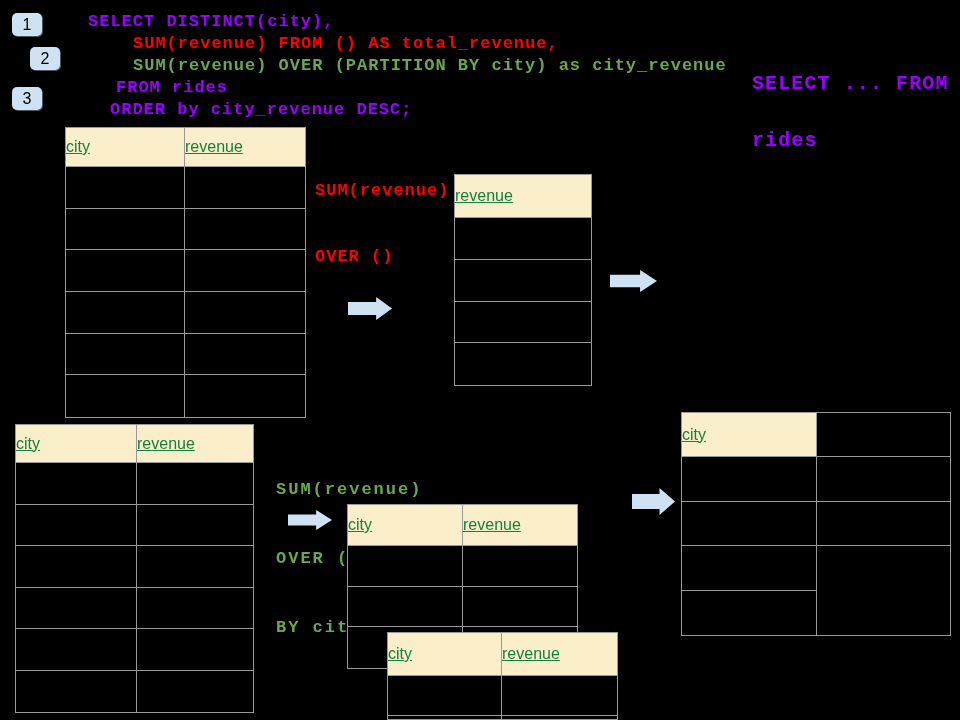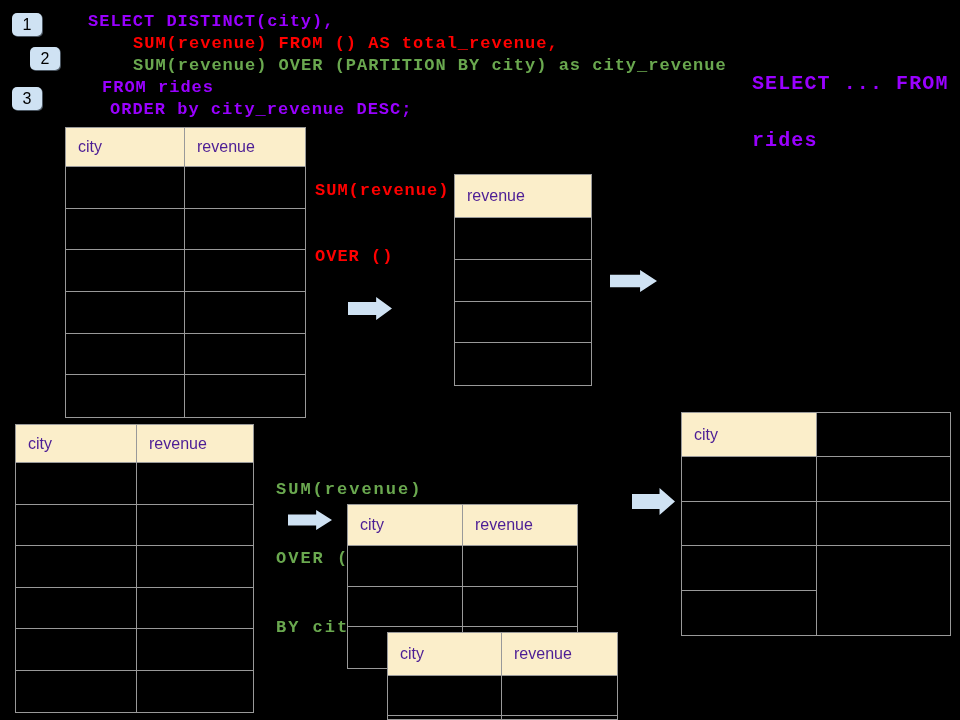--- a/index.html
+++ b/index.html
@@ -9,39 +9,39 @@
   
   .code{position:absolute;font-family:"Liberation Mono","DejaVu Sans Mono",monospace;
         font-weight:bold;white-space:pre;line-height:22px;font-size:17px;letter-spacing:1px;}
   .purple{color:#9900ff;}
   .red{color:#ff0000;}
   .green{color:#6aa84f;}
 
   #sql1{left:88px;top:11px;}
   #sql2{left:133px;top:33px;}
   #sql3{left:133px;top:55px;}
-  #sql4{left:102px;top:77px;}
+  #sql4{left:116px;top:77px;}
   #sql5{left:110px;top:99px;}
 
   .side-note{position:absolute;left:752px;top:36px;font-size:20px;line-height:19px;letter-spacing:1.1px;}
   .red-label{position:absolute;left:315px;top:136px;line-height:22px;}
   .green-label{position:absolute;left:276px;top:432px;line-height:23px;letter-spacing:2px;}
 
   
   .badge{position:absolute;width:30px;height:23px;background:#cfe2f3;border-radius:5px;
          color:#000;font-size:16px;display:flex;align-items:center;justify-content:center;
          box-shadow:1px 1px 0 #4a5560;}
   #badge1{left:12px;top:13px;}
   #badge2{left:30px;top:47px;}
   #badge3{left:12px;top:87px;}
 
   
   .tbl{position:absolute;display:grid;background:#000;border:1px solid #999;box-sizing:border-box;}
-  .th{background:#fbeeca;color:#4c1d95;font-size:16px;display:flex;align-items:center;
-      padding-left:12px;border-right:1px solid #999;border-bottom:1px solid #999;box-sizing:border-box;}
+  .th{background:#fbeeca;color:#15803d;font-size:16px;display:flex;align-items:center;
+      border-right:1px solid #999;border-bottom:1px solid #999;box-sizing:border-box;text-decoration:underline;}
   .td{background:#000;border-right:1px solid #999;border-bottom:1px solid #999;box-sizing:border-box;}
 
   .cols2 > :nth-child(2n){border-right:none;}
   .no-bottom-2 > :nth-last-child(-n+2){border-bottom:none;}
 
   #tblA{left:65px;top:127px;width:241px;height:291px;
         grid-template-columns:119px 1fr;grid-template-rows:39px repeat(6,1fr);}
   #tblB{left:454px;top:174px;width:138px;height:212px;
         grid-template-columns:1fr;grid-template-rows:43px repeat(4,1fr);}
   #tblB > *{border-right:none;}

